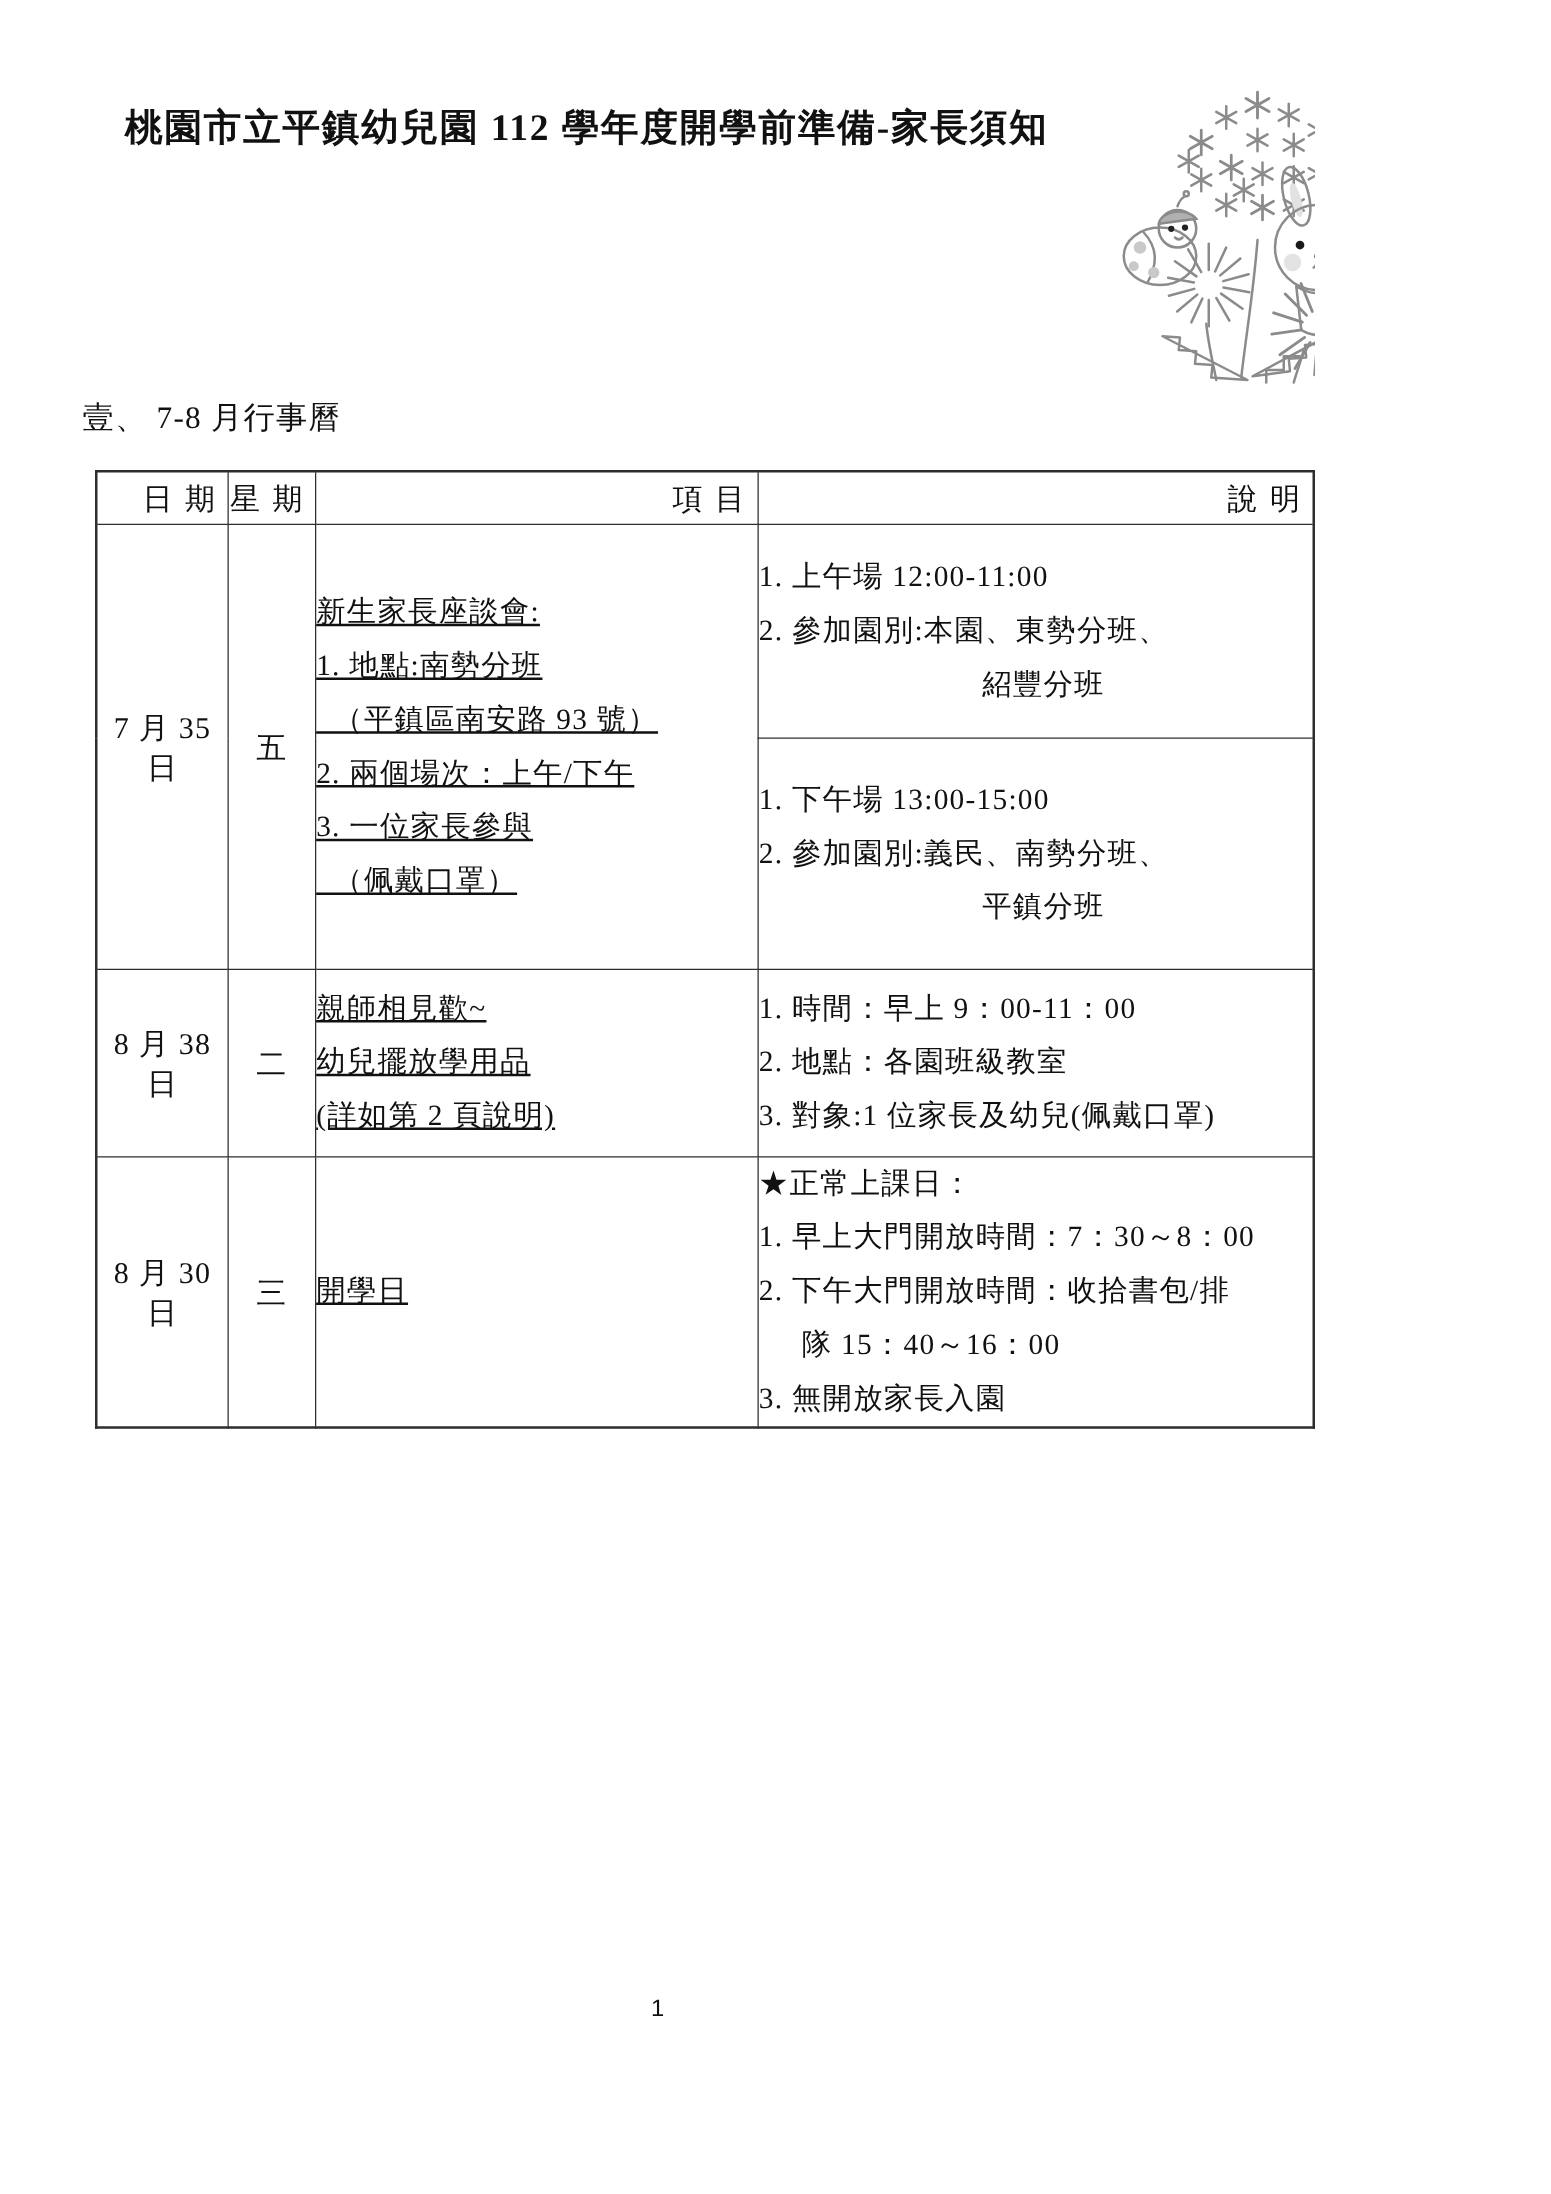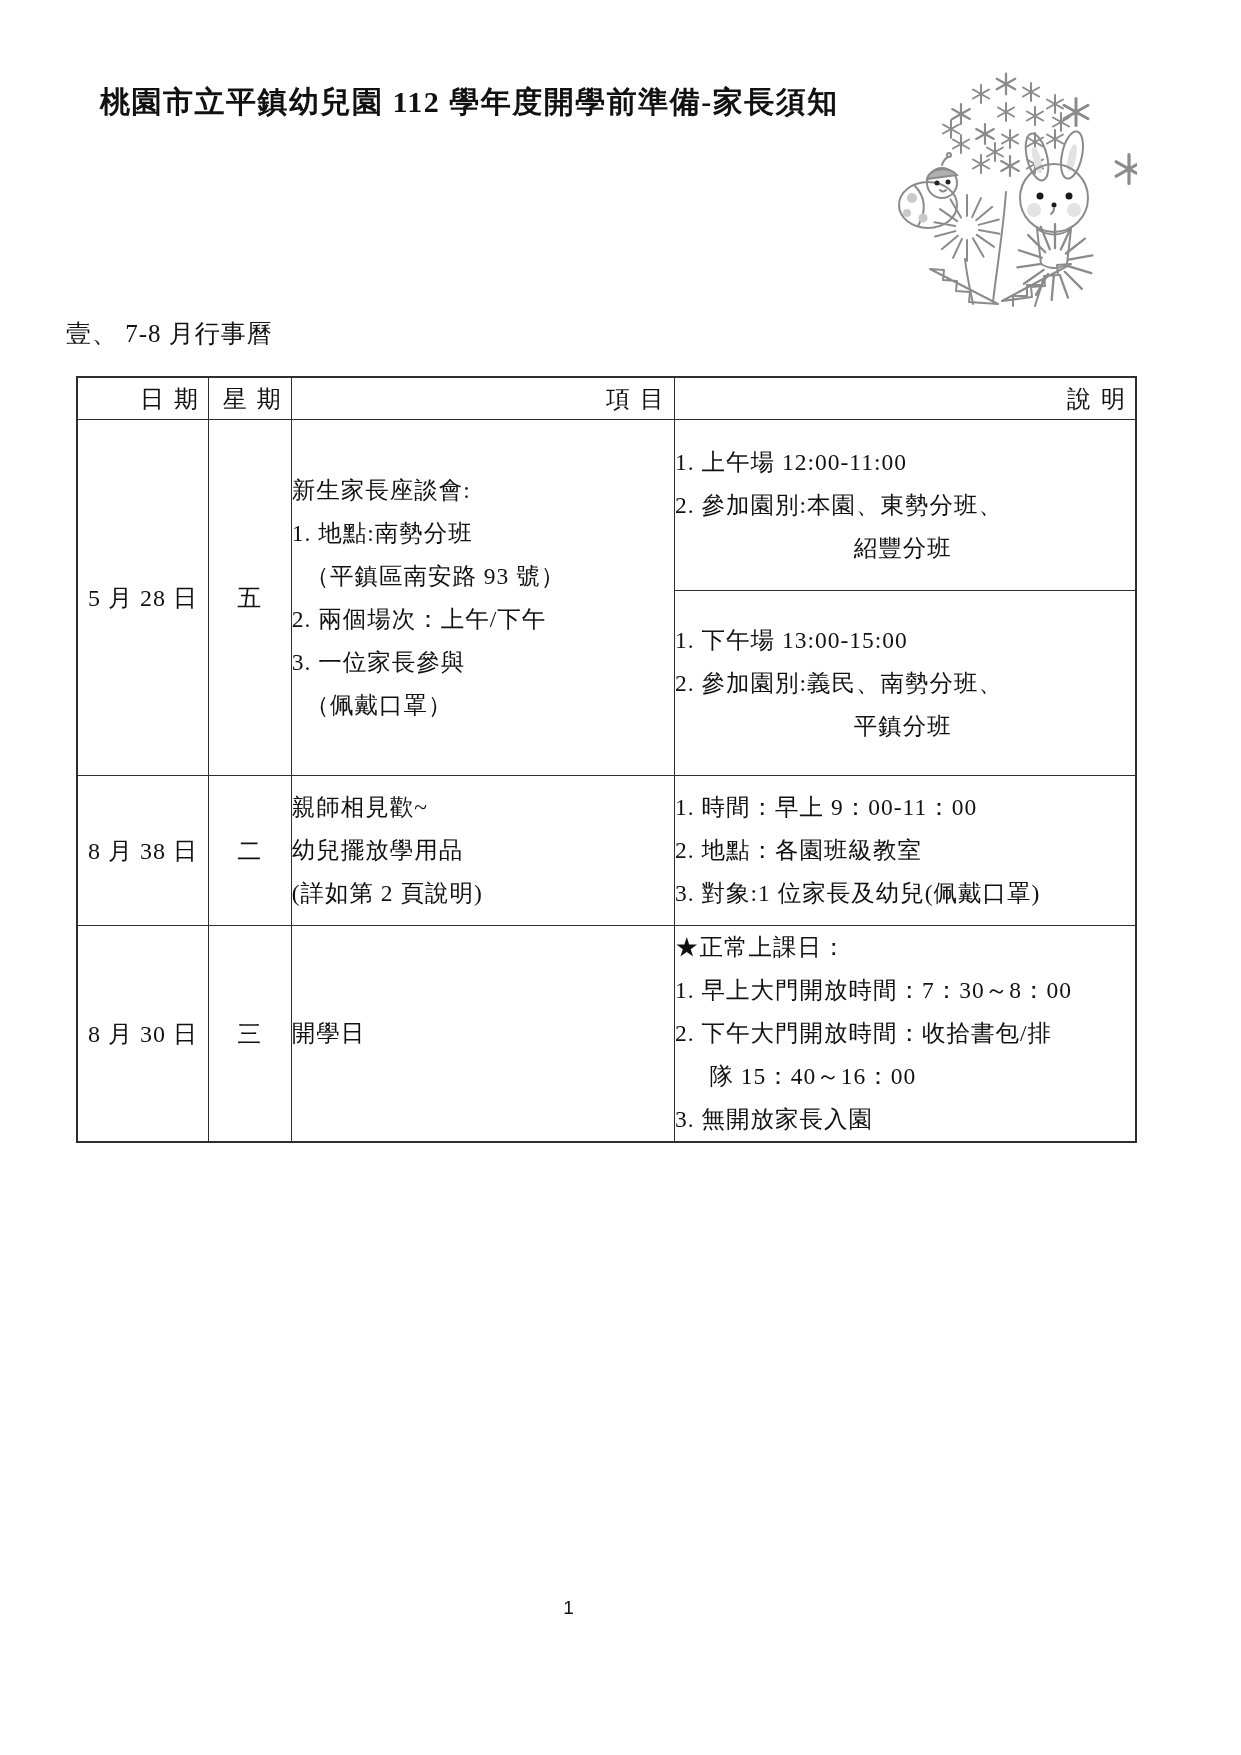--- a/index.html
+++ b/index.html
@@ -1,18 +1,18 @@
 <!DOCTYPE html>
 <html lang="zh-Hant"><head>
 <meta charset="utf-8">
 <style>
   html,body{margin:0;padding:0;background:#ffffff;}
   .page{
     position:relative;
-    width:1137px;height:1755px;
+    width:1052px;height:1755px;
     background:#ffffff;
     color:#111;
     font-family:"Liberation Serif","DejaVu Serif",serif;
     overflow:hidden;
   }
   .doc-title{
     position:absolute;left:100px;top:82px;
     font-size:30px;font-weight:bold;letter-spacing:1.5px;
     white-space:nowrap;
   }
@@ -48,21 +48,21 @@
   }
   td.c-date,td.c-week{
     text-align:center;font-size:24px;letter-spacing:1px;
   }
   .lines{
     white-space:pre;
     font-size:23.5px;
     line-height:43px;
     letter-spacing:1px;
   }
-  td.c-item{padding-left:32px;}
+  td.c-item{padding-left:32px;text-decoration:underline;}
   td.c-note{padding-left:24px;}
   .footer-note{
     position:absolute;left:66px;top:1178px;
     font-size:24px;letter-spacing:0.5px;
     white-space:nowrap;
   }
   .page-number{
     position:absolute;left:0;top:1597px;width:100%;
     text-align:center;font-size:19px;
     font-family:"Liberation Sans","DejaVu Sans",sans-serif;
@@ -199,21 +199,21 @@
     <thead>
       <tr>
         <th>日期</th>
         <th>星期</th>
         <th>項目</th>
         <th>說明</th>
       </tr>
     </thead>
     <tbody>
       <tr style="height:171px">
-        <td class="c-date" rowspan="2">5 月 28 日</td>
+        <td class="c-date" rowspan="2">7 月 35 日</td>
         <td class="c-week" rowspan="2">五</td>
         <td class="c-item" rowspan="2">
           <div class="lines">新生家長座談會:
 1. 地點:南勢分班
   （平鎮區南安路 93 號）
 2. 兩個場次：上午/下午
 3. 一位家長參與
   （佩戴口罩）</div>
         </td>
         <td class="c-note">

